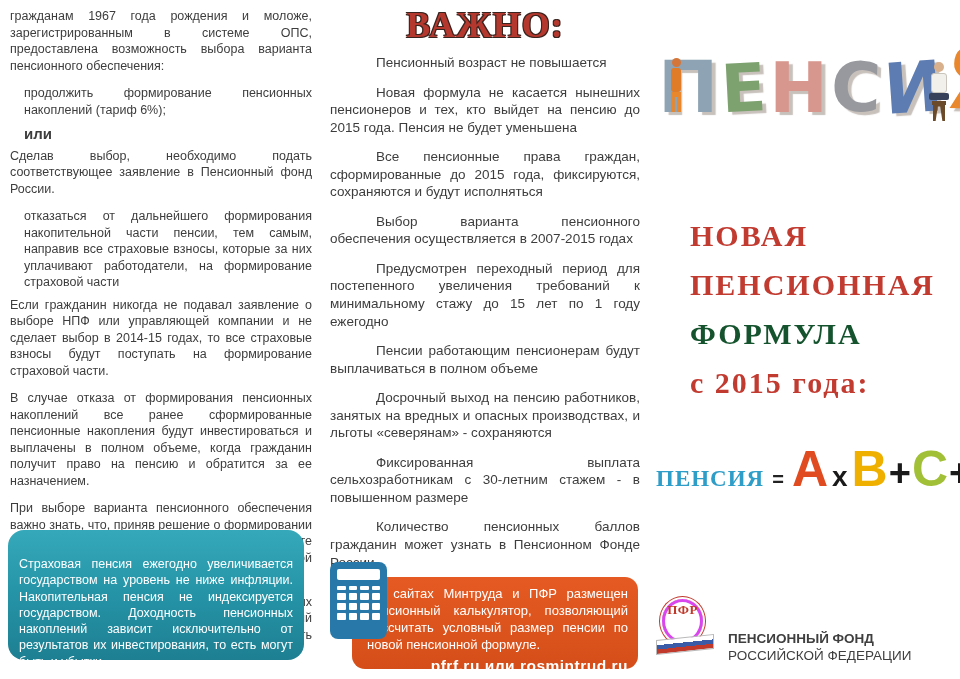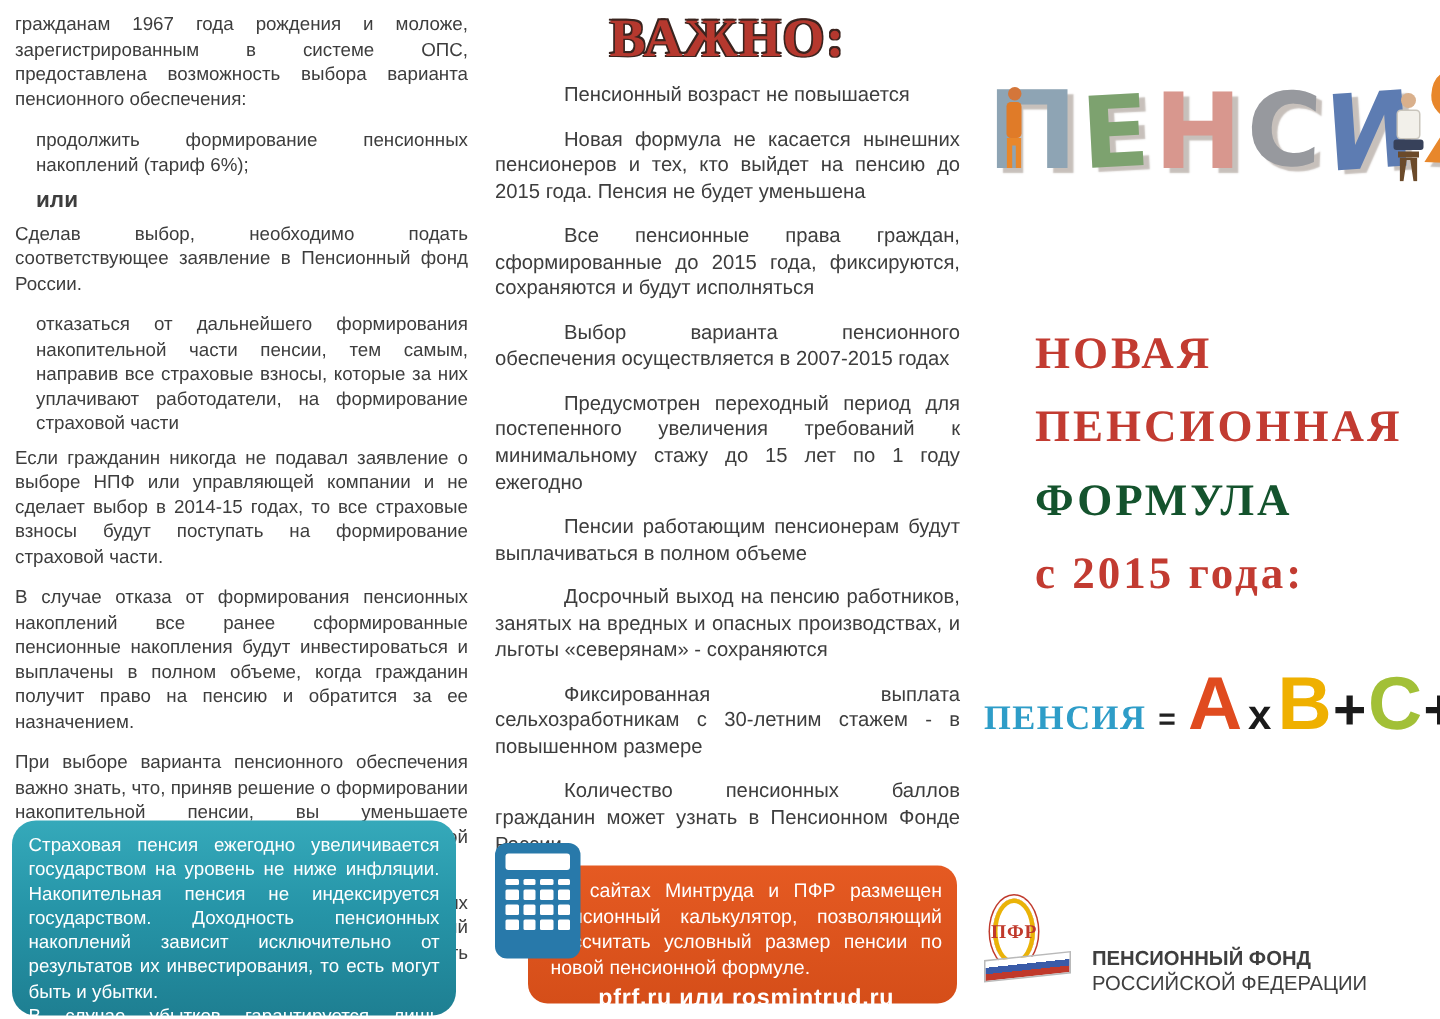--- a/index.html
+++ b/index.html
@@ -15,23 +15,23 @@
     font-family:"Liberation Serif","DejaVu Serif",serif;
     text-align:center; color:#2e6d9e; font-size:17.5px; line-height:1.38;
     margin-bottom:12px;
   }
   .left-title .year-red { color:#c23b31; margin:0 5px; }
   .body-text { font-size:12.5px; line-height:1.32; text-align:justify; color:#3d3d3d; }
   .p { margin-bottom:11px; }
   .option { margin-left:14px; margin-bottom:6px; }
   .or-label { font-weight:bold; font-size:15px; margin:2px 0 4px 14px; }
   .info-box {
-    position:absolute; left:8px; top:547px; width:296px; height:130px;
+    position:absolute; left:8px; top:530px; width:296px; height:130px;
     background:linear-gradient(180deg,#35a9ba 0%,#2695a8 45%,#1e7f92 100%);
-    border-radius:16px; padding:8px 11px; color:#fff;
+    border-radius:16px; padding:26px 11px; color:#fff;
     font-size:12.5px; line-height:1.3; text-align:justify;
   }
 
   
   .col-mid { position:absolute; left:330px; top:4px; width:310px; }
   .mid-title {
     font-family:"Liberation Serif","DejaVu Serif",serif; font-weight:bold;
     font-size:36px; letter-spacing:1px; color:#b5382e; text-align:center;
     text-shadow:1px 1px 0 #3a241f, -1px -1px 0 #3a241f, 1px -1px 0 #3a241f, -1px 1px 0 #3a241f;
     margin-bottom:8px;
@@ -46,21 +46,21 @@
   }
   .excl-dot { width:9px; height:7px; background:#a72c24; margin:3px auto 0; }
   .imp-text { font-size:13.5px; line-height:1.3; text-align:justify; text-indent:20px; }
 
   .callout-box {
     position:absolute; left:352px; top:577px; width:286px; height:92px;
     background:linear-gradient(180deg,#e55a22,#d54e19);
     border-radius:13px; padding:9px 10px 6px 15px; color:#fff;
   }
   .callout-text { font-size:13px; line-height:1.3; text-align:justify; }
-  .callout-links { text-align:center; font-weight:bold; font-size:15.5px; letter-spacing:0.5px; margin-top:3px; }
+  .callout-links { text-align:right; font-weight:bold; font-size:15.5px; letter-spacing:0.5px; margin-top:3px; }
 
   .calc-icon {
     position:absolute; left:330px; top:562px; width:57px; height:77px;
     background:#2879aa; border-radius:8px; padding:7px 7px 6px;
   }
   .calc-display { height:11px; background:#fff; border-radius:2px; margin-bottom:4px; }
   .calc-grid { display:grid; grid-template-columns:repeat(4,1fr); gap:3px; }
   .calc-key { height:7px; background:#fff; border-radius:1px; }
   .calc-key.dash { height:4px; margin-top:2px; }
 
@@ -104,23 +104,23 @@
   .f-big { font-size:50px; font-weight:bold; line-height:1; }
   .f-a { color:#e04b1f; }
   .f-x { font-size:28px; font-weight:bold; color:#1a1a1a; margin:0 4px; }
   .f-b { color:#efb000; }
   .f-plus { font-size:38px; font-weight:bold; color:#1a1a1a; margin:0 1px; }
   .f-c { color:#a2c037; }
 
   .pfr-logo { position:absolute; left:8px; top:594px; width:290px; display:flex; align-items:center; }
   .emblem-wrap { position:relative; width:62px; height:60px; }
   .emblem-circle {
-    width:28px; height:44px; border-radius:50%;
-    border:3px solid #eab308; margin-left:6px;
-    display:flex; align-items:center; justify-content:center;
+    width:41px; height:44px; border-radius:50%;
+    border:3px solid #d946ef; margin-left:6px;
+    display:flex; align-items:flex-start; justify-content:center;
     box-shadow:0 0 0 2px #fff, 0 0 0 3px #c0392b;
   }
   .emblem-mono { font-family:"Liberation Serif","DejaVu Serif",serif; font-weight:bold;
     color:#c0392b; font-size:13px; letter-spacing:0.5px; }
   .emblem-flag {
     position:absolute; left:0; top:38px; width:58px; height:15px;
     transform:skewY(-6deg); border:1px solid #b9b9b9;
     background:linear-gradient(180deg,#ffffff 0 33%,#3a5ba8 33% 66%,#c0392b 66% 100%);
   }
   .pfr-text { margin-left:10px; font-size:13.5px; line-height:1.25; color:#3f3f3f; }

